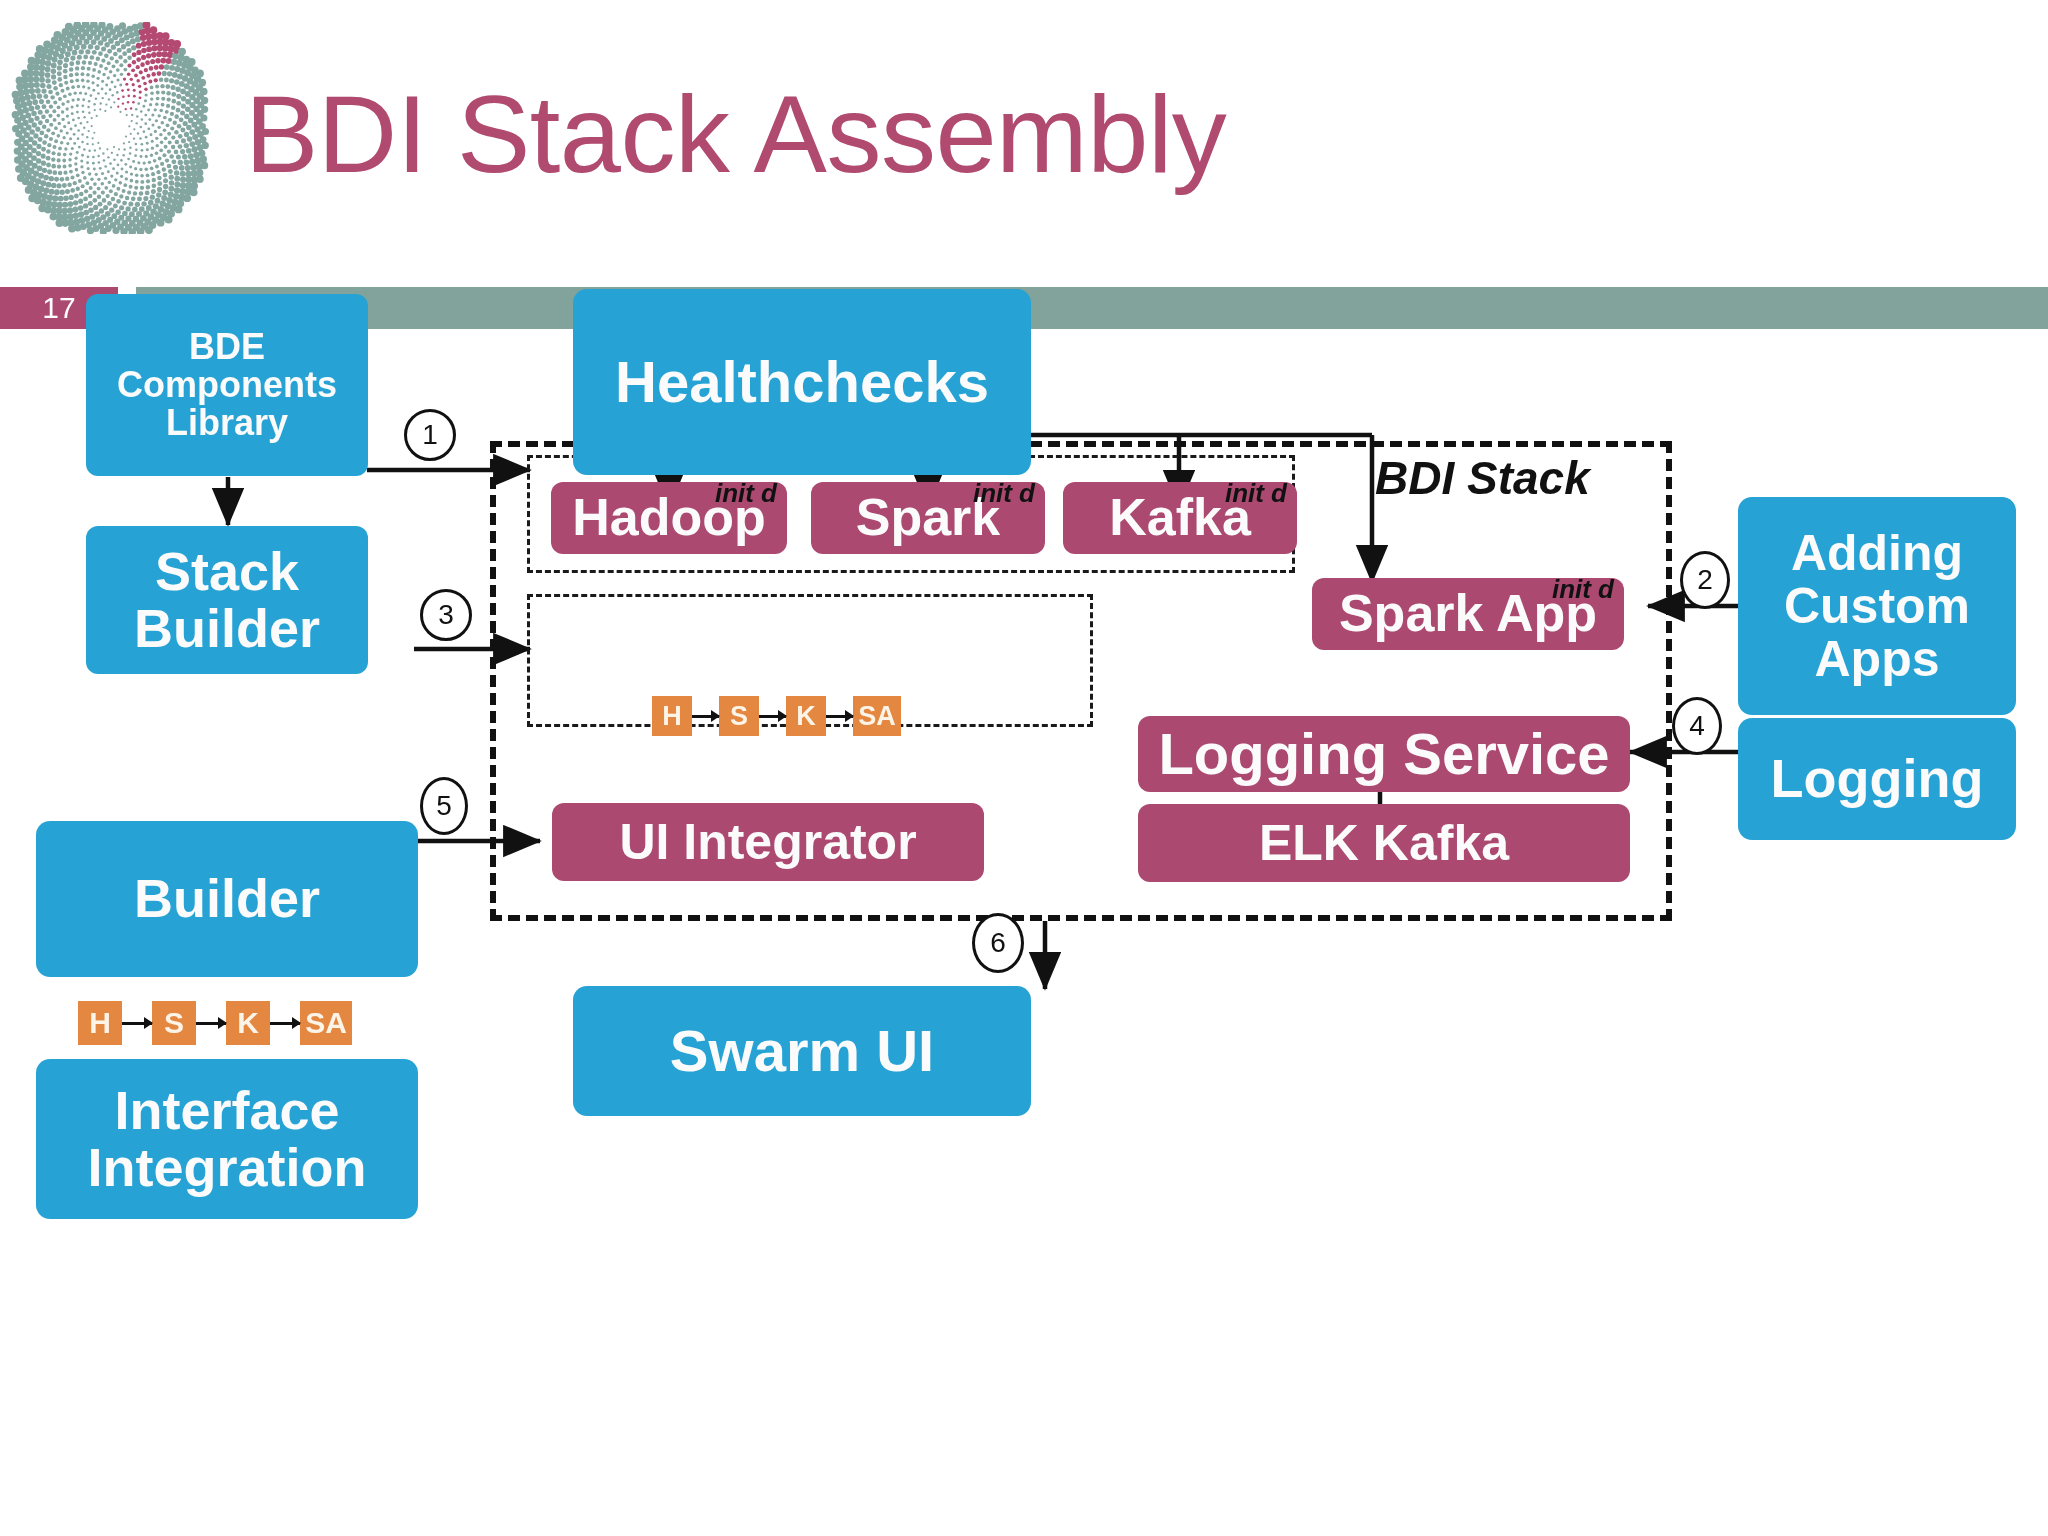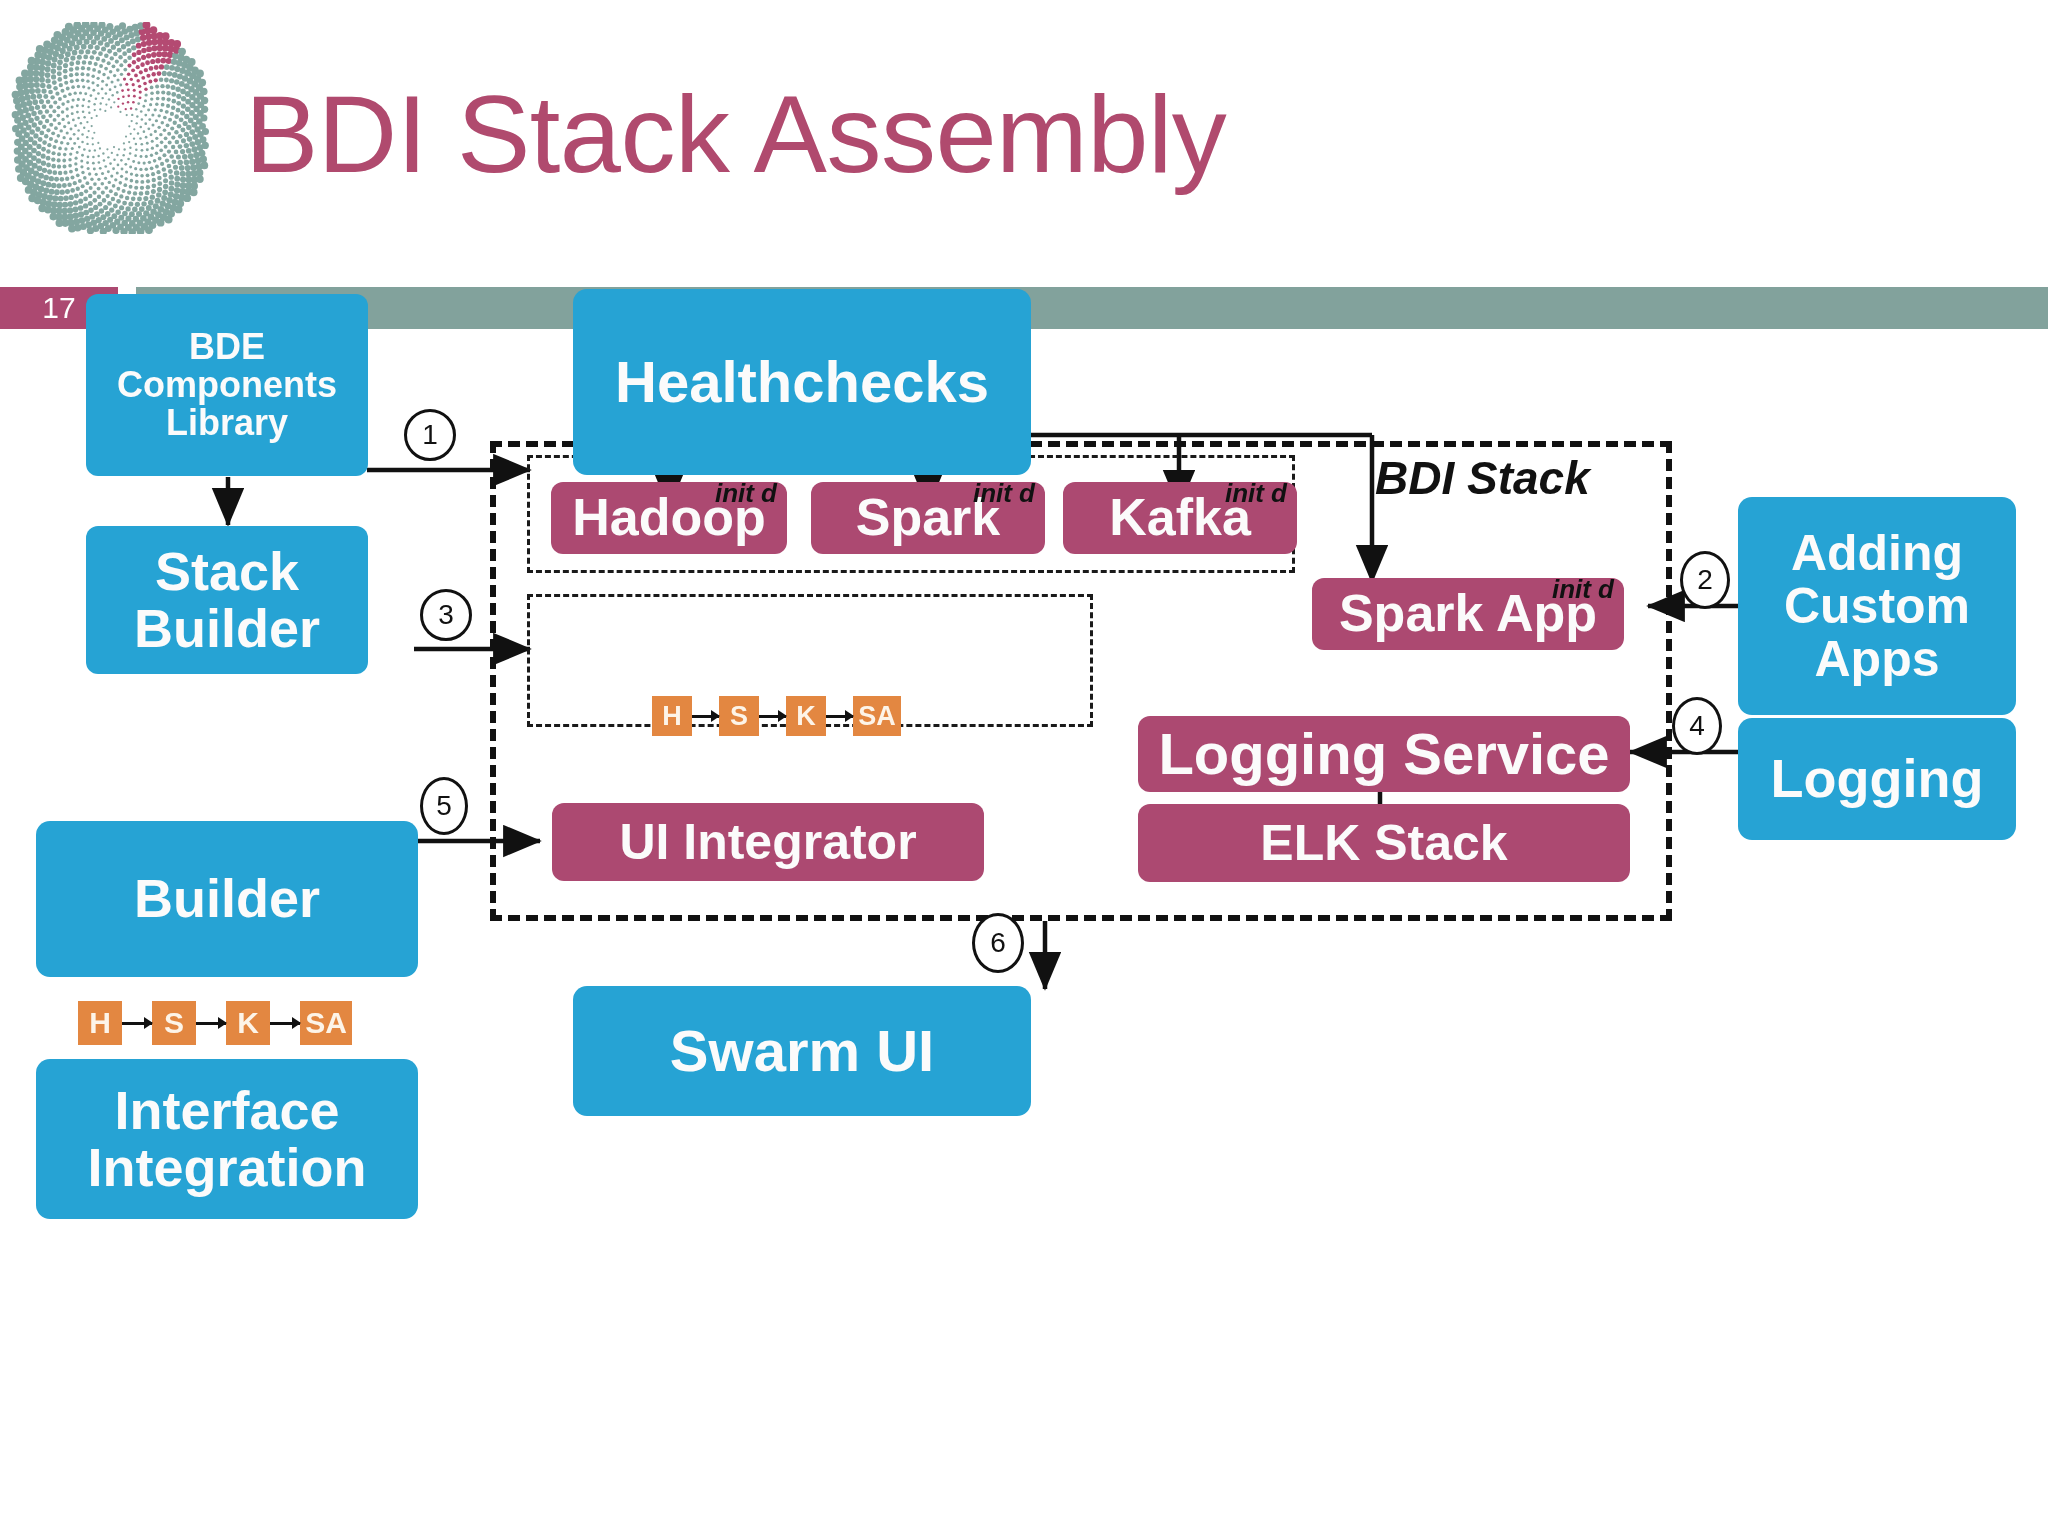--- a/index.html
+++ b/index.html
@@ -1281,21 +1281,21 @@
     <div class="chip-link" style="width:27px;height:3px;"></div>
     <div class="chip" style="width:40px;height:40px;font-size:27px;">K</div>
     <div class="chip-link" style="width:27px;height:3px;"></div>
     <div class="chip" style="width:48px;height:40px;font-size:27px;">SA</div>
   </div>
 
   <div class="node maroon" style="left:552px; top:474px; width:432px; height:78px; font-size:50px;">UI Integrator</div>
 
   <div class="node maroon" style="left:1138px; top:387px; width:492px; height:76px; font-size:58px;">Logging Service</div>
 
-  <div class="node maroon" style="left:1138px; top:475px; width:492px; height:78px; font-size:50px;">ELK Stack</div>
+  <div class="node maroon" style="left:1138px; top:475px; width:492px; height:78px; font-size:50px;">ELK Kafka</div>
 
   <div class="node blue" style="left:1738px; top:168px; width:278px; height:218px; font-size:50px; flex-direction:column; border-radius:14px;">
     <span>Adding</span>
     <span>Custom</span>
     <span>Apps</span>
   </div>
 
   <div class="node blue" style="left:1738px; top:389px; width:278px; height:122px; font-size:54px; border-radius:14px;">Logging</div>
 
   <div class="node blue" style="left:573px; top:657px; width:458px; height:130px; font-size:58px; border-radius:14px;">Swarm UI</div>

